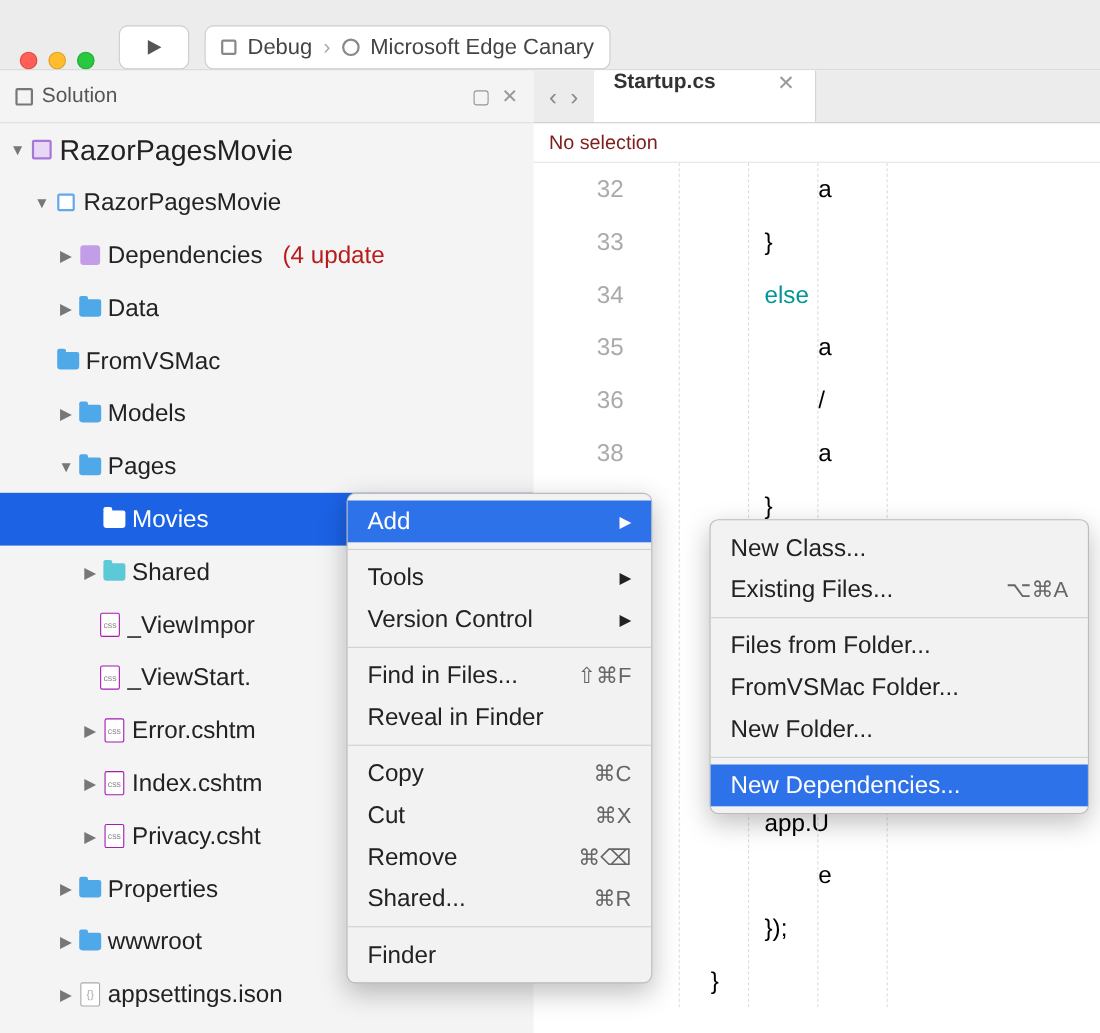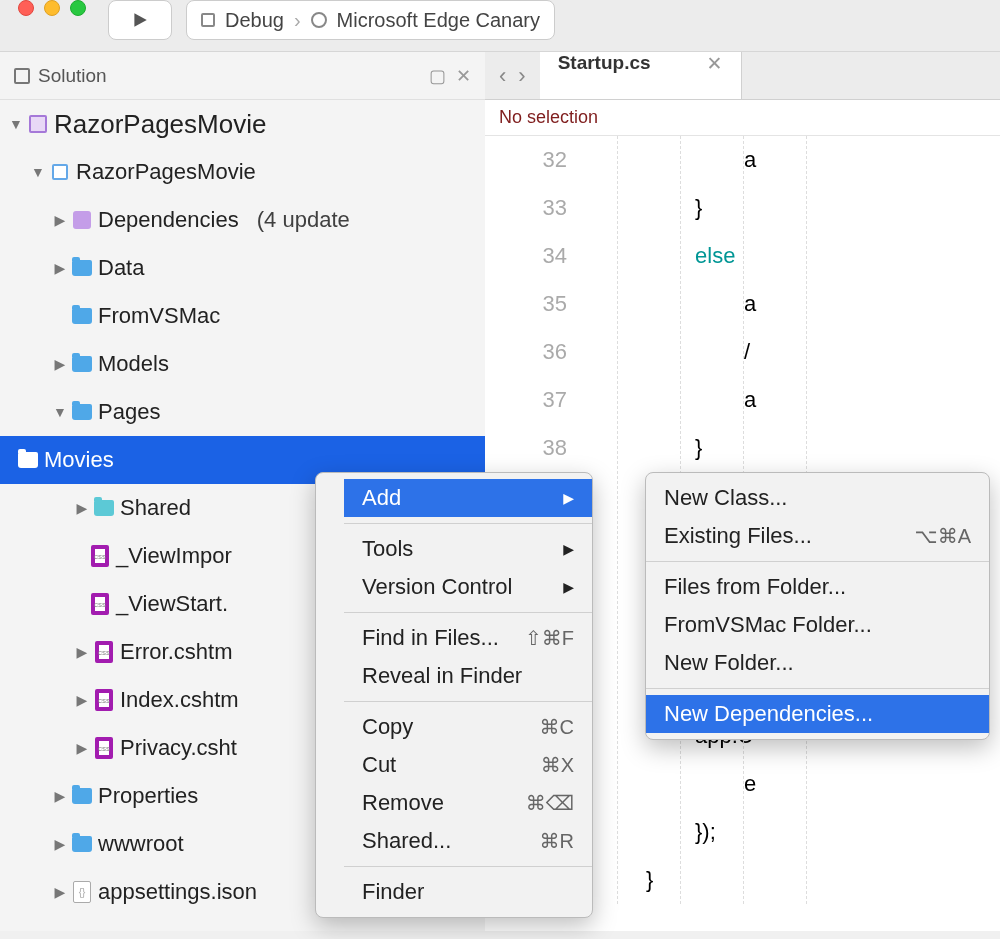--- a/index.html
+++ b/index.html
@@ -1,18 +1,18 @@
 <!DOCTYPE html>
 <html><head>
 <meta charset="utf-8">
 <style>
 * { box-sizing: border-box; margin: 0; padding: 0; font-family: -apple-system, "Helvetica Neue", Arial, sans-serif; }
 body { width: 1000px; height: 939px; background: #f0f0f0; overflow: hidden; position: relative; }
 
-.titlebar { height: 52px; background: #ececec; display: flex; align-items: flex-start; padding: 0 18px; gap: 14px; border-bottom: 1px solid #d6d6d6; }
+.titlebar { height: 64px; background: #ececec; display: flex; align-items: flex-end; padding: 0 18px; gap: 14px; border-bottom: 1px solid #d6d6d6; }
 .traffic { display: flex; gap: 10px; }
 .traffic span { width: 16px; height: 16px; border-radius: 50%; display: inline-block; }
 .tl-close { background: #ff5f57; border: 1px solid #e1483f; }
 .tl-min { background: #febc2e; border: 1px solid #dfa023; }
 .tl-max { background: #28c840; border: 1px solid #1dab30; }
 .play-btn { width: 64px; height: 40px; background: #fff; border: 1px solid #ccc; border-radius: 8px; display: flex; align-items: center; justify-content: center; margin-left: 8px; }
 .play-btn svg { width: 18px; height: 18px; fill: #555; }
 .config-pill { height: 40px; background: #fff; border: 1px solid #ccc; border-radius: 8px; display: flex; align-items: center; padding: 0 14px; gap: 10px; color: #444; font-size: 20px; }
 .config-pill .chev { color: #aaa; }
 
@@ -21,32 +21,32 @@
 .panel-hdr { height: 48px; display: flex; align-items: center; padding: 0 14px; gap: 8px; border-bottom: 1px solid #e0e0e0; color: #555; font-size: 19px; font-weight: 500; }
 .panel-hdr .icon-box { width: 16px; height: 16px; border: 2px solid #777; border-radius: 2px; }
 .panel-hdr .ctrls { margin-left: auto; display: flex; gap: 10px; color: #999; font-size: 18px; }
 
 .tree { overflow: hidden; font-size: 22px; color: #222; }
 .tree-row { height: 48px; display: flex; align-items: center; gap: 6px; white-space: nowrap; padding-right: 10px; }
 .tree-row.selected { background: #1b62e5; color: #fff; }
 .tree-row .disclosure { width: 12px; display: inline-flex; justify-content: center; color: #777; font-size: 14px; }
 .tree-row.selected .disclosure { color: #fff; }
 .tree-row .label { }
-.tree-row .muted { color: #404040; }
+.tree-row .muted { color: #b91c1c; }
 .ic { width: 20px; height: 20px; display: inline-flex; align-items: center; justify-content: center; flex-shrink: 0; }
 .ic-sol { width: 18px; height: 18px; border: 2px solid #a578d8; background: #e8d8f6; border-radius: 2px; }
 .ic-proj { width: 16px; height: 16px; border: 2px solid #64a8e8; background: #fff; border-radius: 2px; }
 .ic-dep { width: 18px; height: 18px; background: #c49de8; border-radius: 3px; position: relative; }
 .ic-folder { width: 20px; height: 16px; background: #4fa8e8; border-radius: 2px 2px 3px 3px; position: relative; }
 .ic-folder::before { content: ""; position: absolute; top: -3px; left: 0; width: 8px; height: 4px; background: #4fa8e8; border-radius: 2px 2px 0 0; }
 .ic-folder.white { background: #fff; }
 .ic-folder.white::before { background: #fff; }
 .ic-cyan { width: 20px; height: 16px; background: #5cc9d6; border-radius: 2px 2px 3px 3px; position: relative; }
 .ic-cyan::before { content: ""; position: absolute; top: -3px; left: 0; width: 8px; height: 4px; background: #5cc9d6; border-radius: 2px 2px 0 0; }
-.ic-file { width: 18px; height: 22px; background: #fff; border: 4px solid #a21caf; border-radius: 2px; font-size: 8px; display: flex; align-items: center; justify-content: center; color: #888; }
+.ic-file { width: 18px; height: 22px; background: #fff; border: 1px solid #a21caf; border-radius: 2px; font-size: 8px; display: flex; align-items: center; justify-content: center; color: #888; }
 .ic-json { width: 18px; height: 22px; background: #fff; border: 1px solid #aaa; border-radius: 2px; display: flex; align-items: center; justify-content: center; font-size: 10px; color: #aaa; }
 
 .editor { flex: 1; background: #fff; display: flex; flex-direction: column; }
 .tabbar { height: 48px; background: #ececec; display: flex; align-items: center; border-bottom: 1px solid #d0d0d0; }
 .nav-arrows { display: flex; padding: 0 14px; gap: 12px; color: #888; font-size: 22px; }
 .tab { height: 100%; background: #fff; border-right: 1px solid #d0d0d0; display: flex; padding: 0 18px; gap: 56px; font-size: 19px; font-weight: 600; color: #333; }
 .tab .closex { color: #999; font-weight: normal; }
 .crumb { height: 36px; padding: 0 14px; display: flex; align-items: center; font-size: 18px; color: #7f1d1d; border-bottom: 1px solid #e4e4e4; }
 
 .code { font-family: "SF Mono", Menlo, Consolas, monospace; font-size: 22px; line-height: 48px; display: flex; }
@@ -56,21 +56,21 @@
 .codelines .line { height: 48px; white-space: pre; }
 .guide { position: absolute; top: 0; bottom: 0; width: 1px; border-left: 1px dashed #ddd; }
 .kw { color: #009695; }
 
 .menu { position: absolute; background: #f2f2f2; border: 1px solid #bbb; border-radius: 8px; box-shadow: 0 8px 24px rgba(0,0,0,0.25); padding: 6px 0; font-size: 22px; color: #222; }
 .menu .item { height: 38px; display: flex; align-items: center; padding: 0 18px; gap: 12px; white-space: nowrap; }
 .menu .item.sel { background: #2d72e8; color: #fff; }
 .menu .item .arrow { margin-left: auto; font-size: 14px; }
 .menu .item .shortcut { margin-left: auto; color: #666; font-size: 20px; }
 .menu .sep { height: 1px; background: #d0d0d0; margin: 6px 0; }
-.menu1 { left: 315px; top: 472px; width: 278px; padding-left: 28px; }
+.menu1 { left: 315px; top: 448px; width: 278px; }
 .menu2 { left: 645px; top: 472px; width: 345px; }
 
 </style>
 </head>
 <body>
 
 <div class="titlebar">
   <div class="traffic">
     <span class="tl-close"></span>
     <span class="tl-min"></span>
@@ -118,42 +118,42 @@
       <div class="tree-row" style="padding-left:54px"><span class="disclosure">▶</span><span class="ic">
             <span class="ic-dep"></span>
           </span><span class="label">Dependencies</span>&nbsp;<span class="muted">(4 update</span></div>
       <div class="tree-row" style="padding-left:54px">
           <span class="disclosure">▶</span>
           <span class="ic">
             <span class="ic-folder"></span>
           </span>
           <span class="label">Data</span>
         </div>
-      <div class="tree-row" style="padding-left:54px">
+      <div class="tree-row" style="padding-left:34px">
           <span class="disclosure"></span>
           <span class="ic">
             <span class="ic-folder"></span>
           </span>
           <span class="label">FromVSMac</span>
         </div>
       <div class="tree-row" style="padding-left:54px">
           <span class="disclosure">▶</span>
           <span class="ic">
             <span class="ic-folder"></span>
           </span>
           <span class="label">Models</span>
         </div>
       <div class="tree-row" style="padding-left:54px">
           <span class="disclosure">▼</span>
           <span class="ic">
             <span class="ic-folder"></span>
           </span>
           <span class="label">Pages</span>
         </div>
-      <div class="tree-row selected" style="">
+      <div class="tree-row selected" style="padding-left:76px">
           <span class="disclosure"></span>
           <span class="ic">
             <span class="ic-folder white"></span>
           </span>
           <span class="label">Movies</span>
         </div>
       <div class="tree-row" style="padding-left:76px">
           <span class="disclosure">▶</span>
           <span class="ic">
             <span class="ic-cyan"></span>
@@ -231,21 +231,20 @@
     <div class="crumb">
         <span>No selection</span>
       </div>
     <div class="code">
       <div class="gutter">
         <div>32</div>
           <div>33</div>
           <div>34</div>
           <div>35</div>
           <div>36</div>
-          <div>37</div>
           <div>38</div>
           <div>39</div>
         <div></div>
           <div></div>
           <div></div>
           <div></div>
           <div></div>
           <div></div>
           <div></div>
           <div>50</div>

